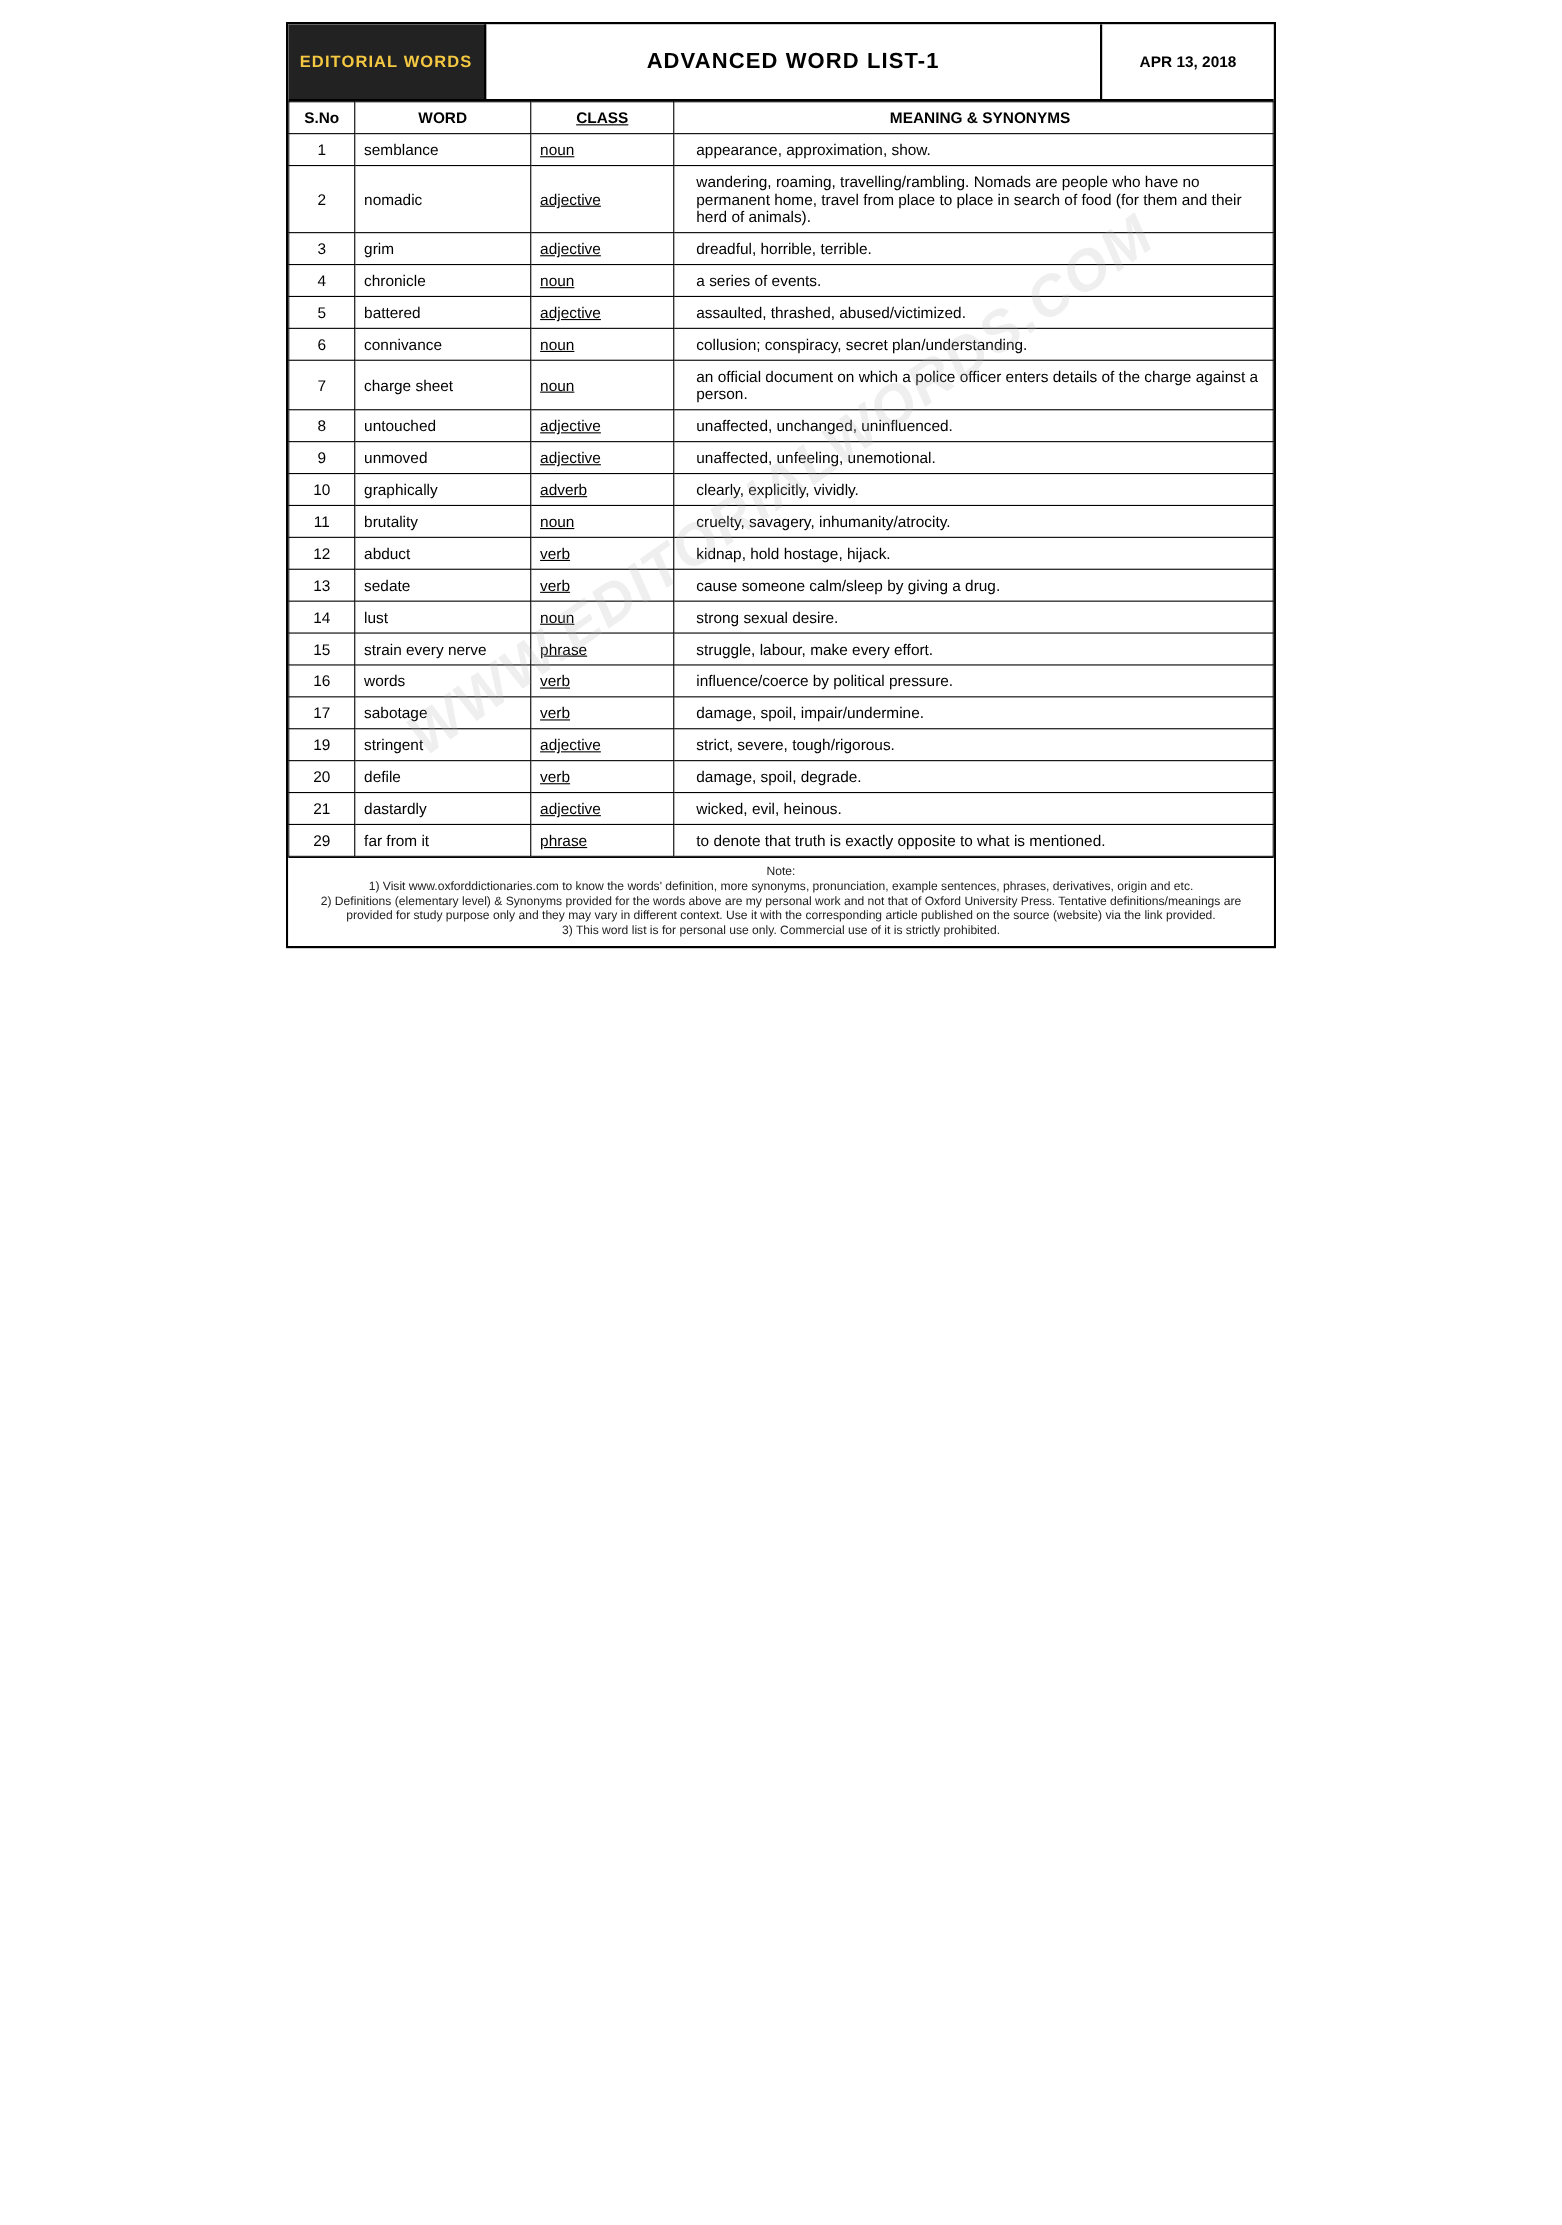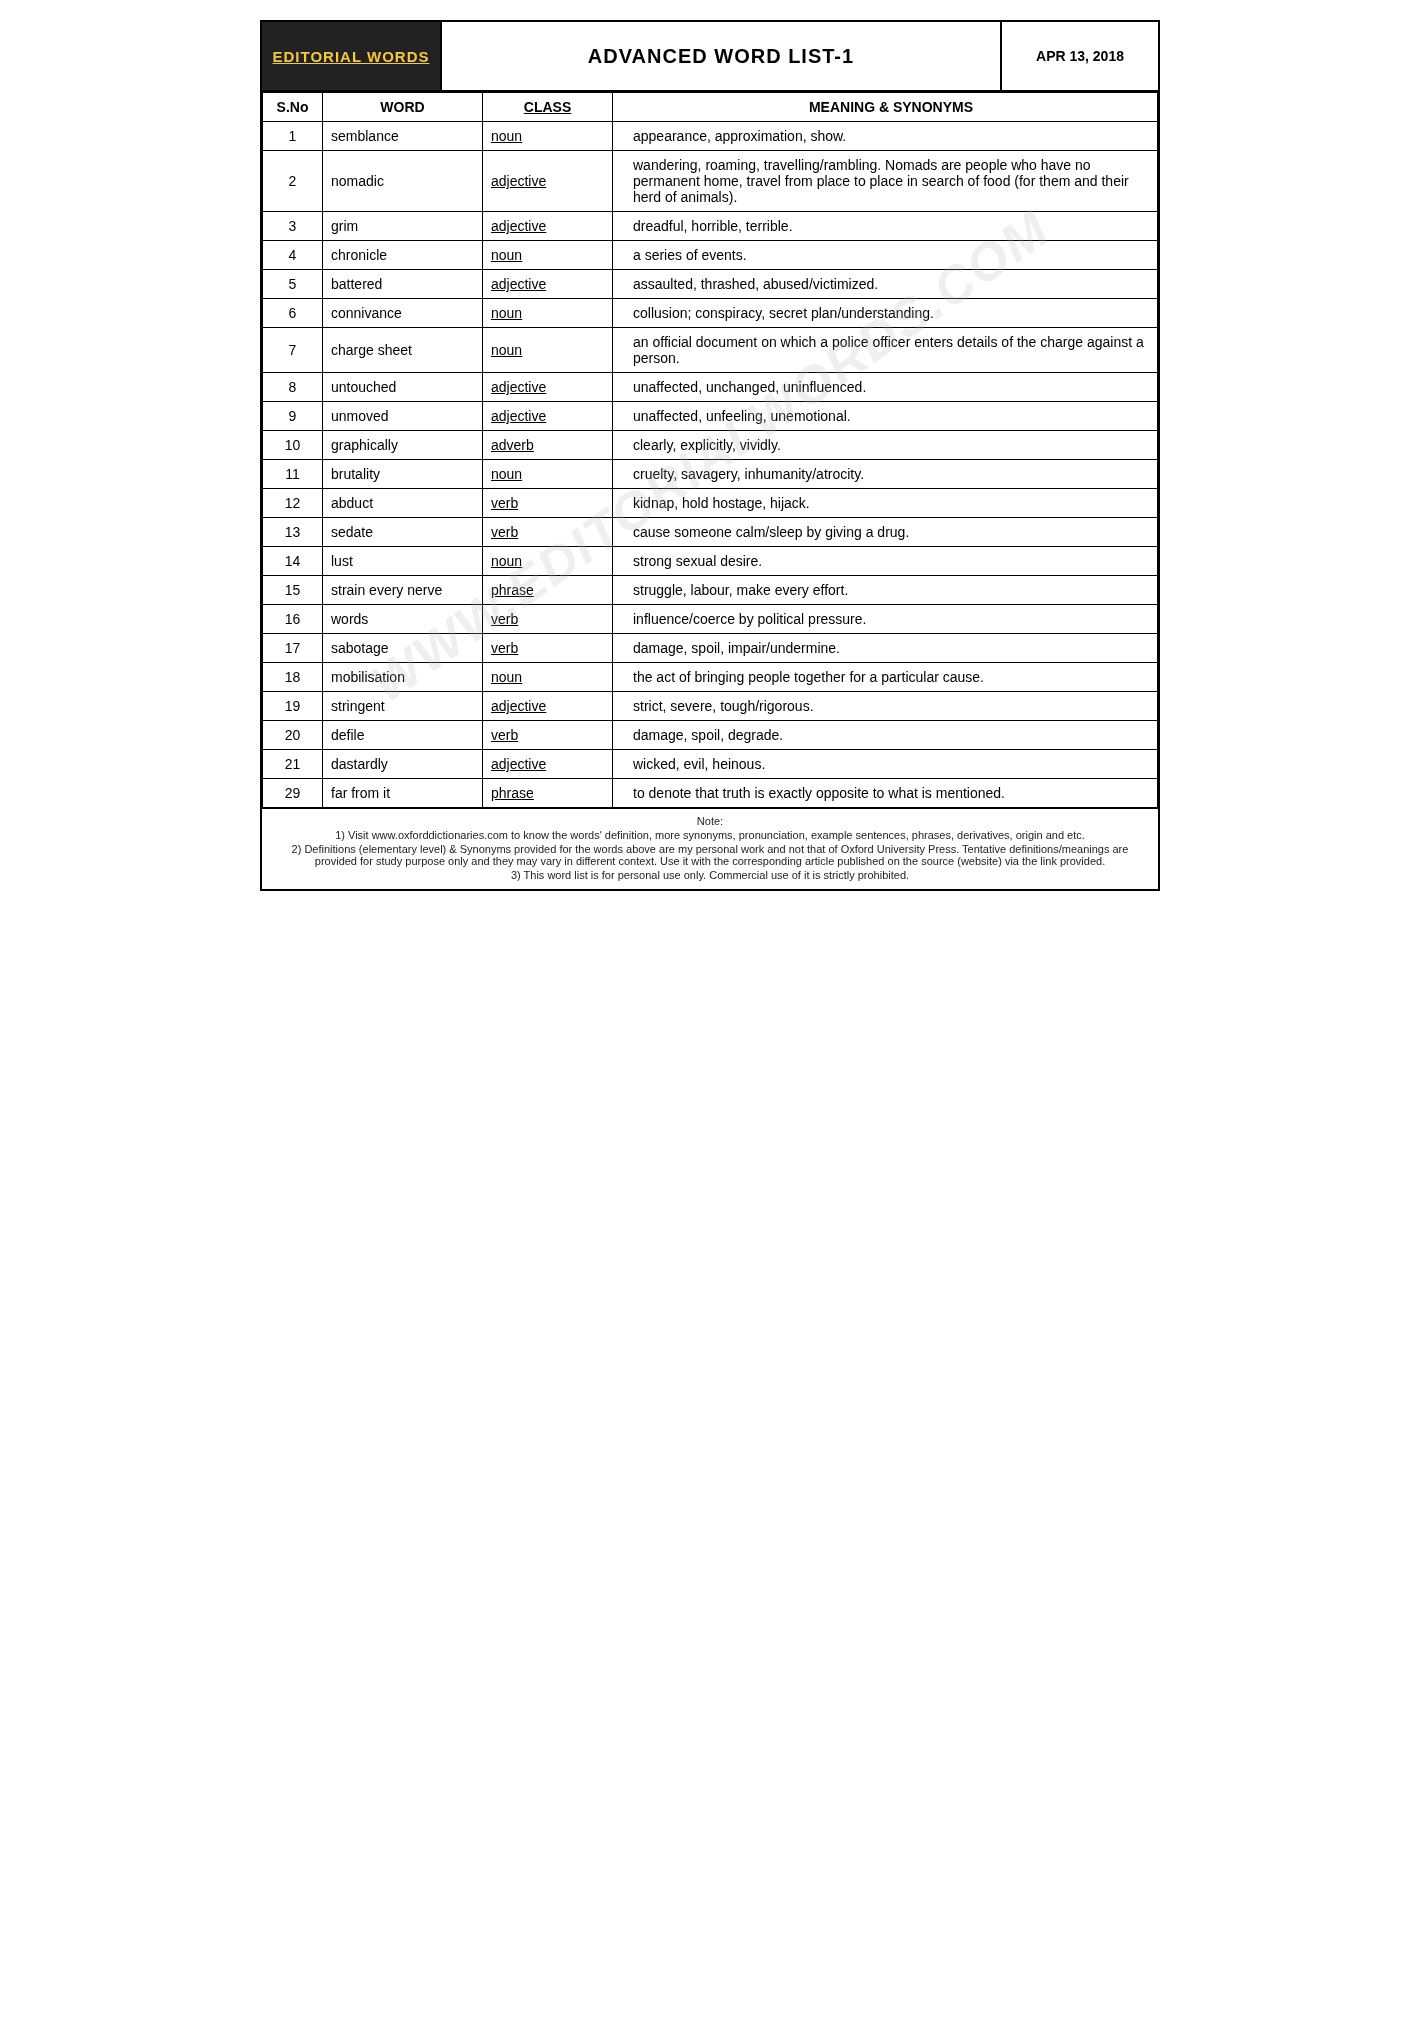--- a/index.html
+++ b/index.html
@@ -43,21 +43,20 @@
       color: #f5c842;
       font-weight: bold;
       font-size: 15px;
       text-align: center;
       padding: 10px 6px;
       letter-spacing: 1px;
       border-right: 2px solid #000;
       display: flex;
       align-items: center;
       justify-content: center;
-      text-decoration: underline;
     }
     .header-title {
       flex: 1;
       text-align: center;
       font-size: 20px;
       font-weight: bold;
       padding: 10px 6px;
       letter-spacing: 1px;
       border-right: 2px solid #000;
       display: flex;
@@ -223,26 +222,20 @@
           <td class="col-class">verb</td>
           <td class="col-meaning">influence/coerce by political pressure.</td>
         </tr>
         <tr>
           <td class="col-sno">17</td>
           <td class="col-word">sabotage</td>
           <td class="col-class">verb</td>
           <td class="col-meaning">damage, spoil, impair/undermine.</td>
         </tr>
         <tr>
-          <td class="col-sno">18</td>
-          <td class="col-word">mobilisation</td>
-          <td class="col-class">noun</td>
-          <td class="col-meaning">the act of bringing people together for a particular cause.</td>
-        </tr>
-        <tr>
           <td class="col-sno">19</td>
           <td class="col-word">stringent</td>
           <td class="col-class">adjective</td>
           <td class="col-meaning">strict, severe, tough/rigorous.</td>
         </tr>
         <tr>
           <td class="col-sno">20</td>
           <td class="col-word">defile</td>
           <td class="col-class">verb</td>
           <td class="col-meaning">damage, spoil, degrade.</td>

